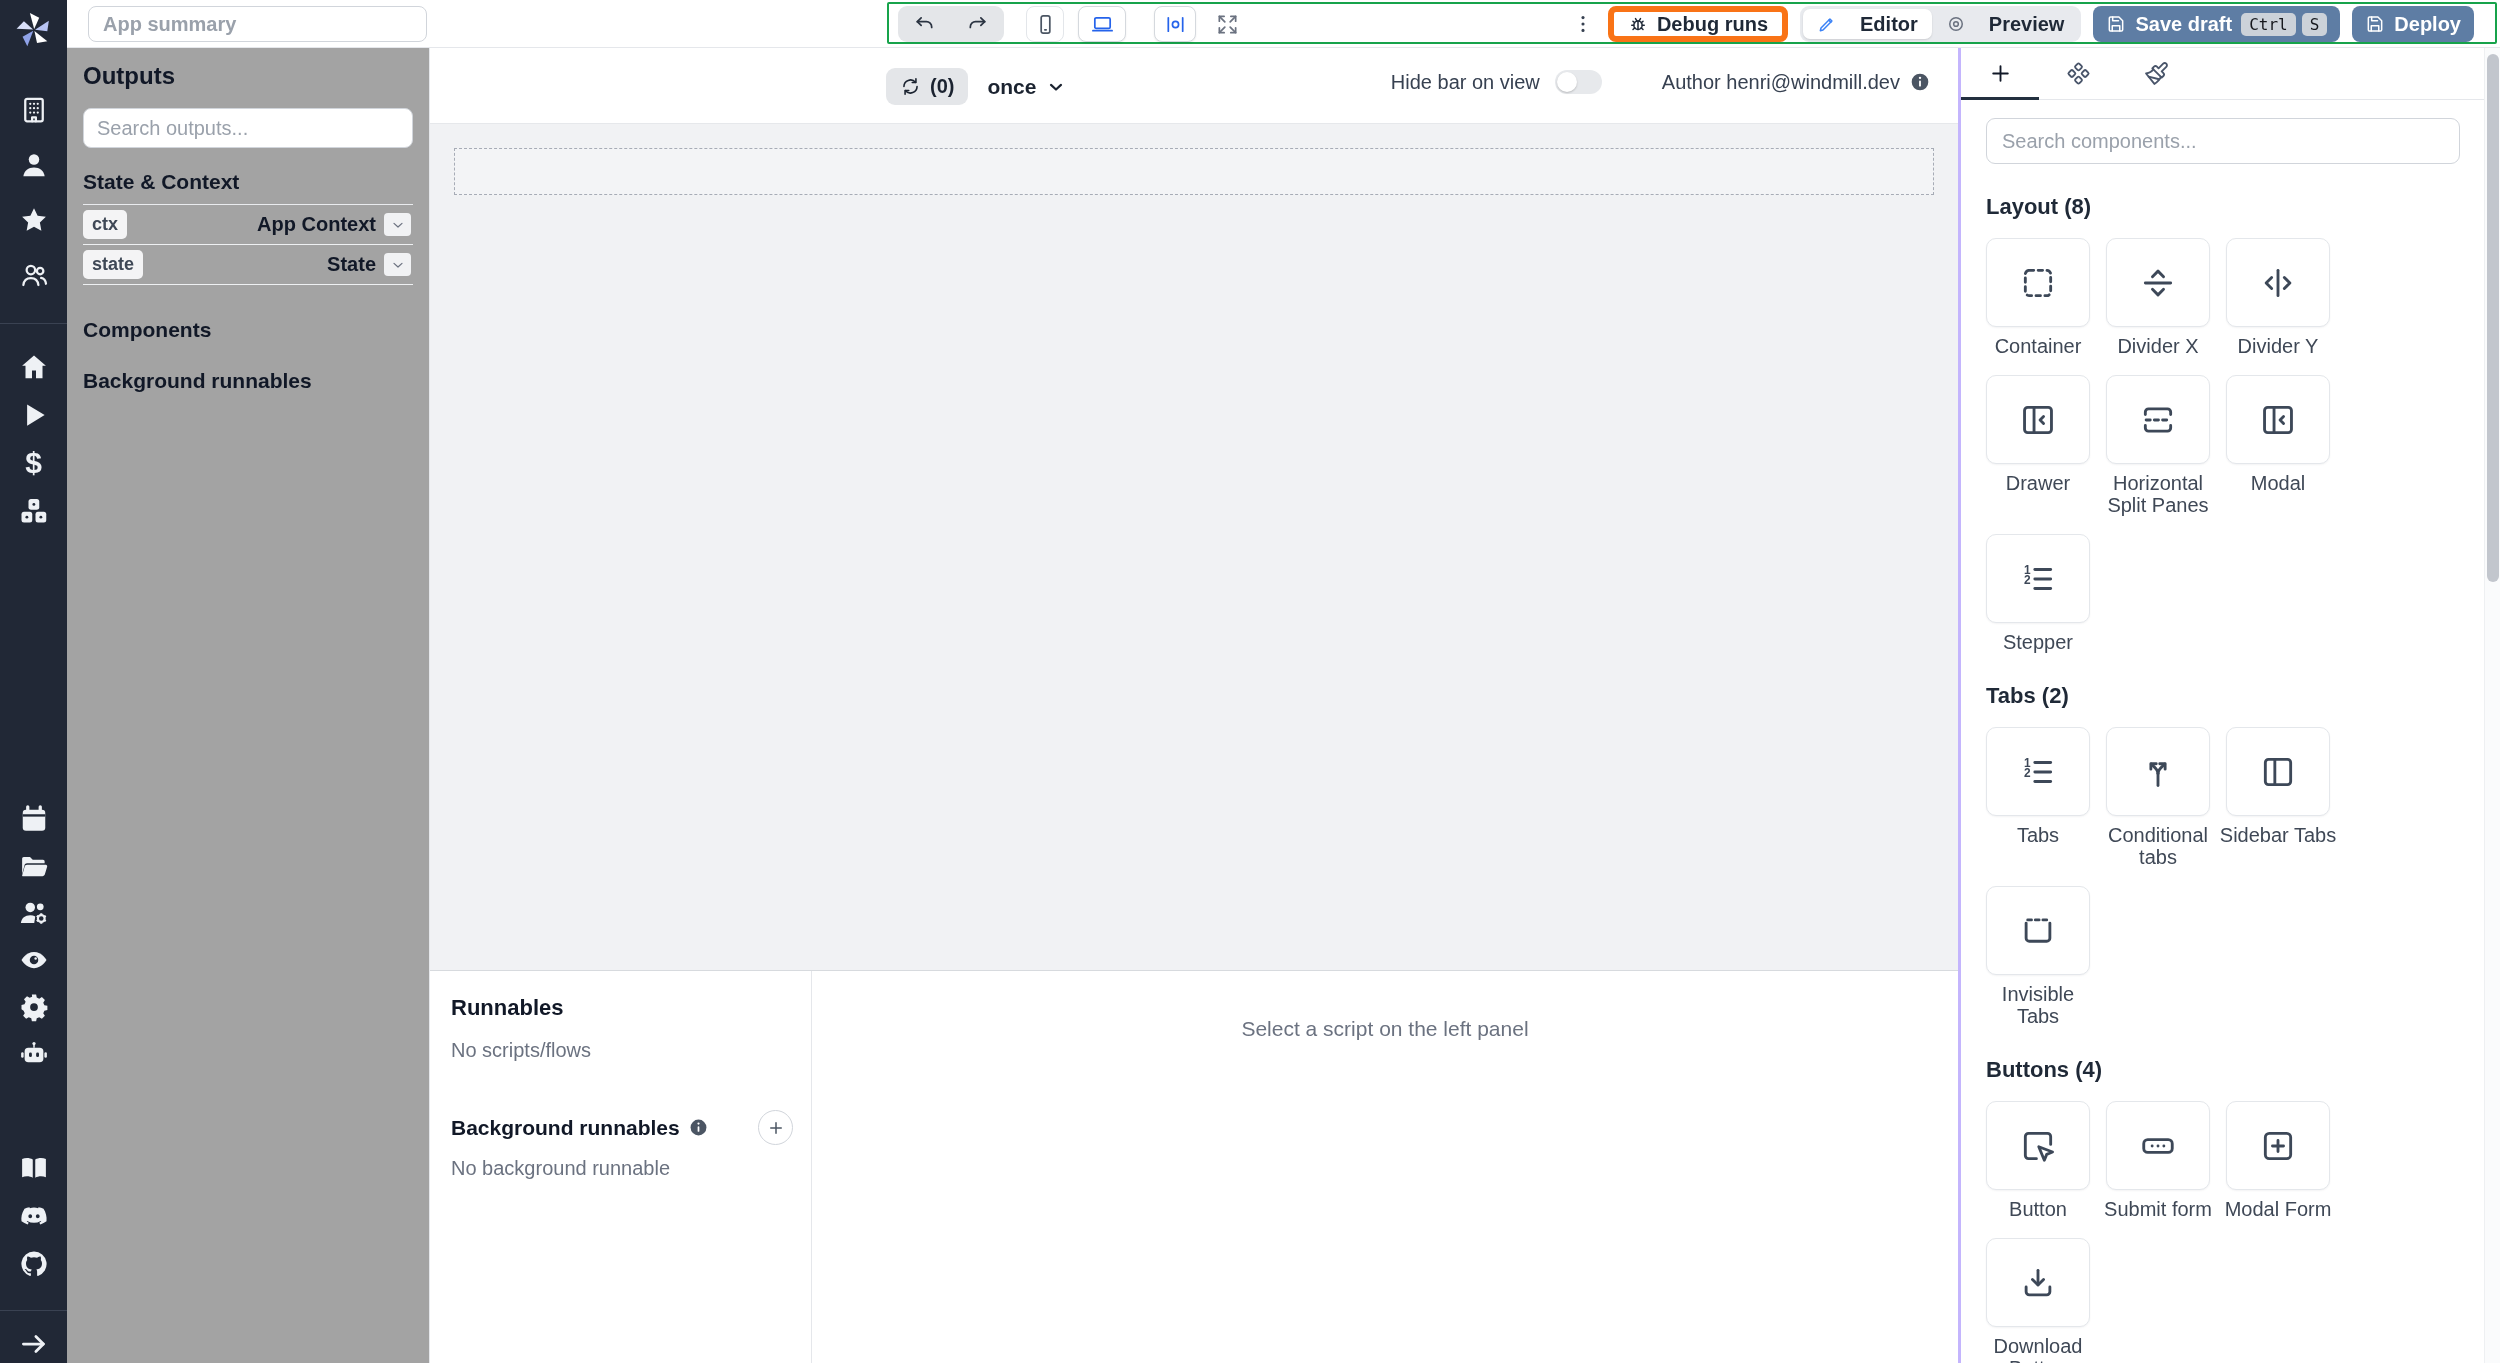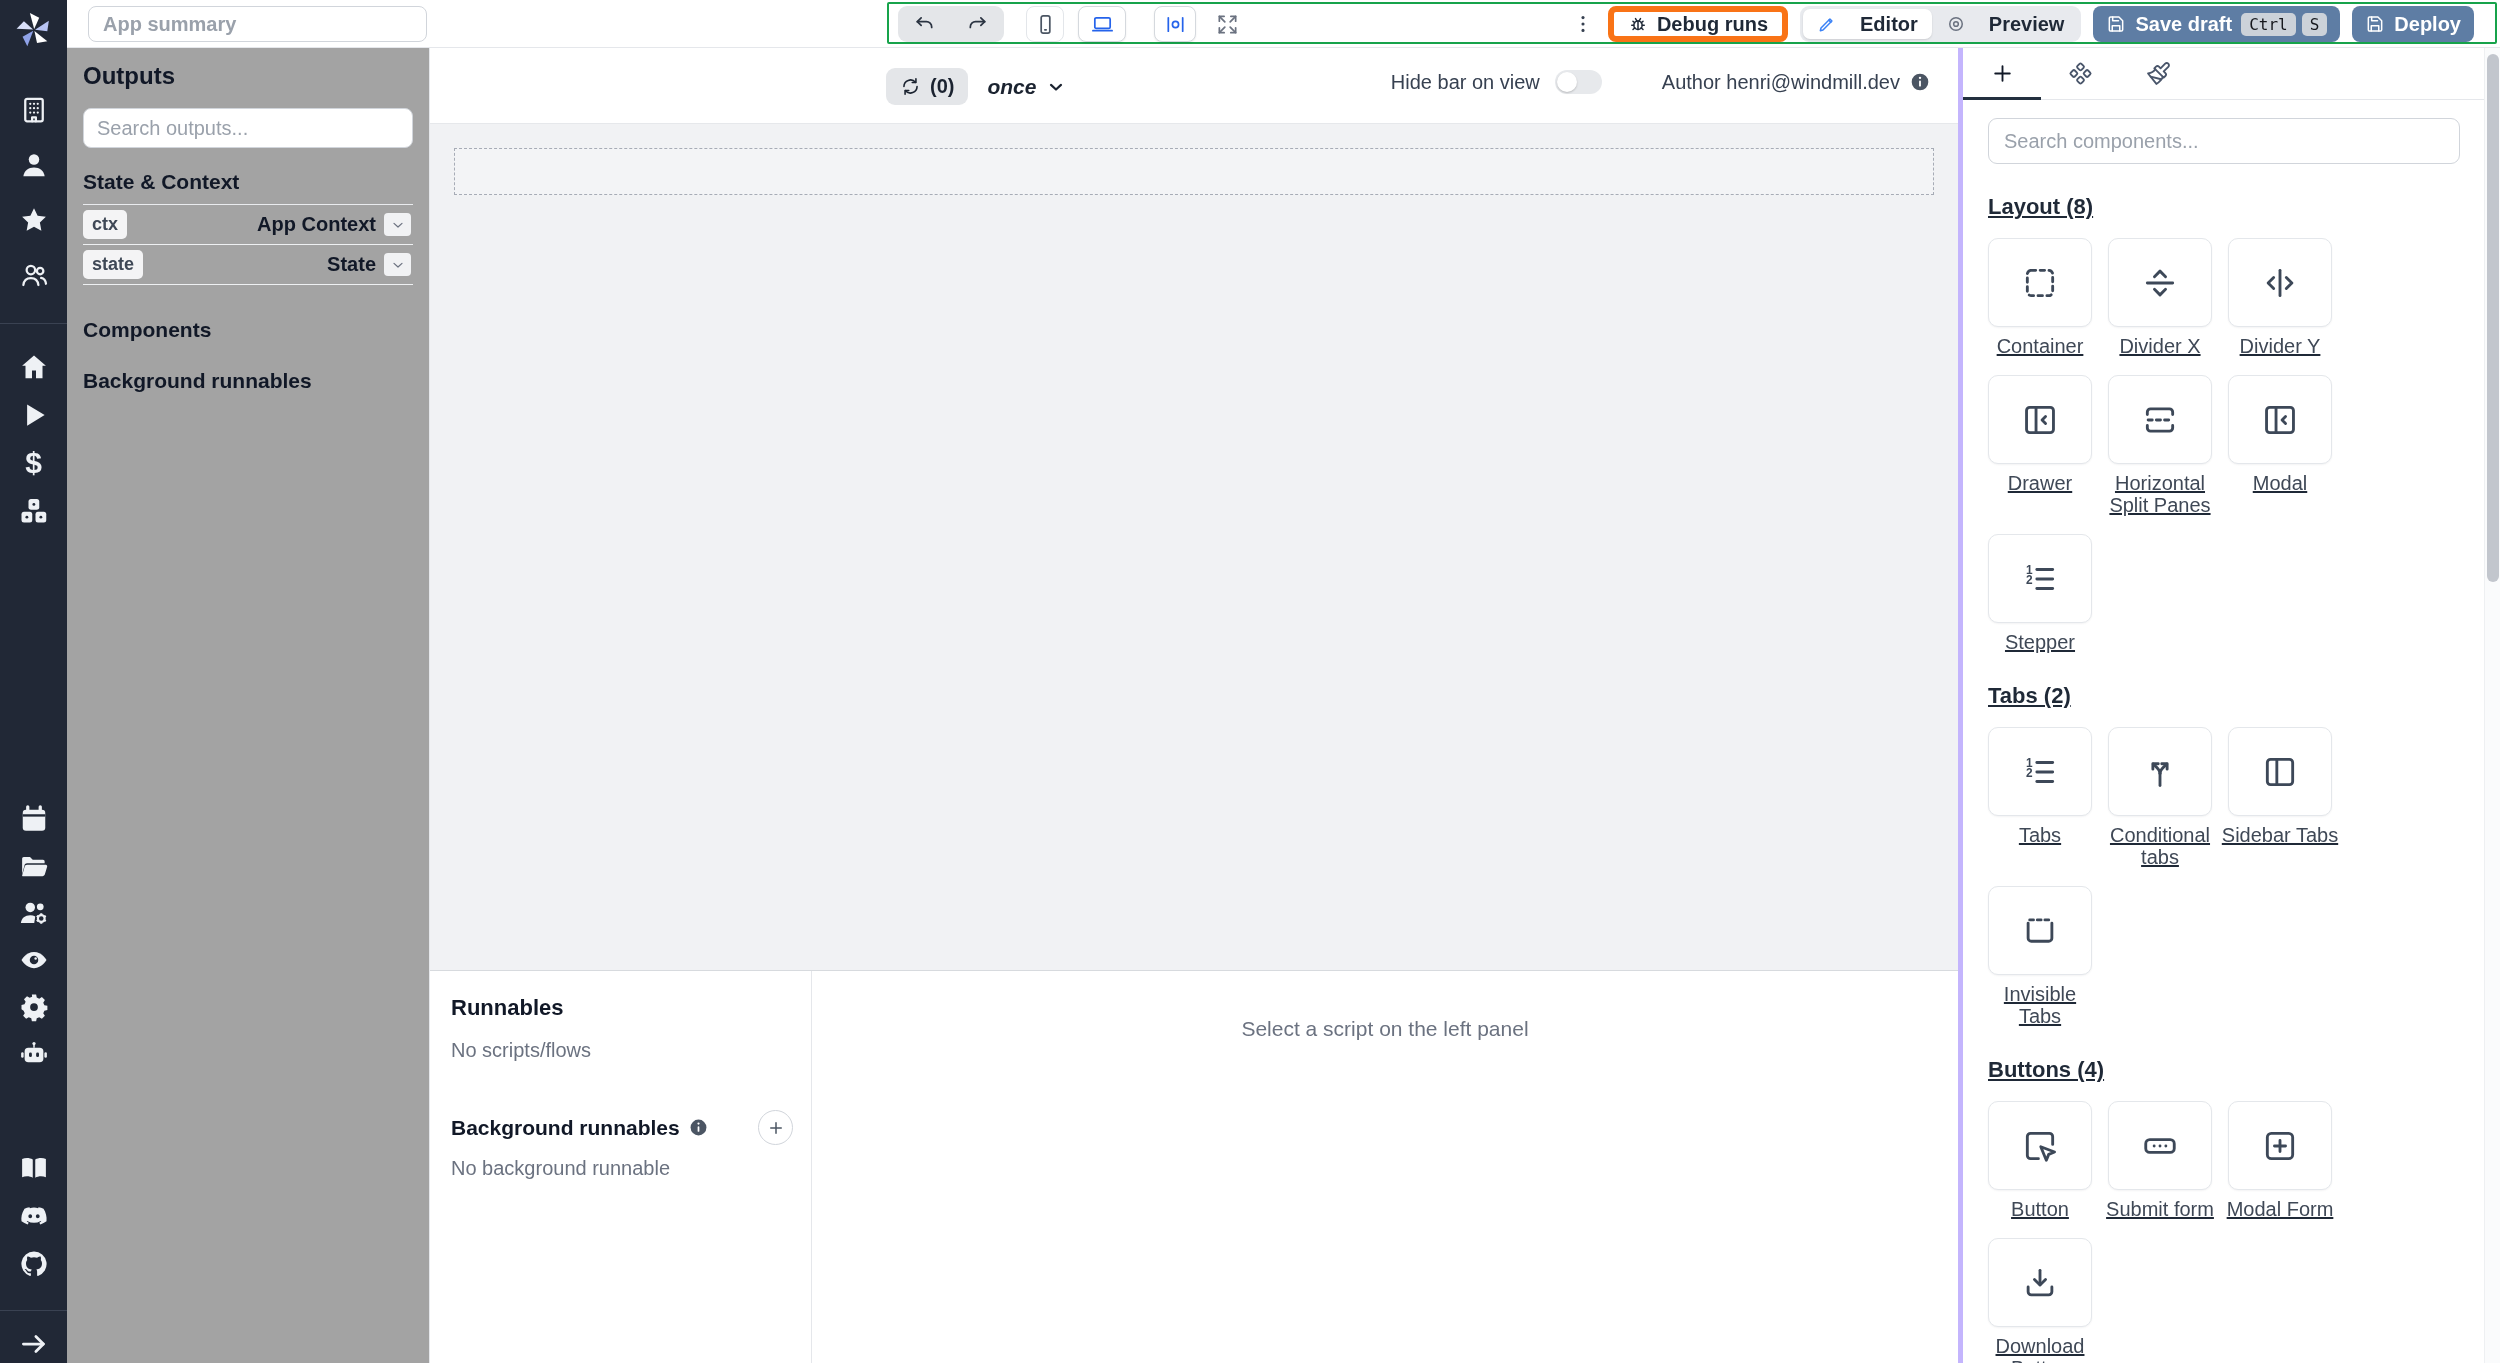--- a/index.html
+++ b/index.html
@@ -55,21 +55,21 @@
   .chev-box { margin-left:8px; width:27px; height:23px; background:#f1f2f4; border-radius:4px; display:flex; align-items:center; justify-content:center; color:#6b7280; cursor:pointer; }
   .chev-box svg { width:16px; height:16px; }
   .lp-head2 { font-size:21px; font-weight:700; color:#111827; }
 
   
   .canvas { position:absolute; left:430px; top:48px; right:542px; bottom:0; background:#f1f2f4; }
   .canvas-toolbar { position:absolute; left:0; right:0; top:0; height:76px; background:#fff; border-bottom:1px solid #e6e8eb; }
   .refresh-grp { position:absolute; left:456px; top:20px; display:flex; align-items:center; }
   .refresh-pill { display:flex; align-items:center; gap:9px; background:#e4e6e9; border-radius:9px; height:37px; padding:0 14px; font-size:20px; font-weight:600; color:#1b2330; cursor:pointer; }
   .refresh-pill svg { width:21px; height:21px; }
-  .once-dd { display:flex; align-items:center; gap:10px; margin-left:19px; cursor:pointer; font-size:21px; font-weight:600; color:#1b2330;font-style:italic; }
+  .once-dd { display:flex; align-items:center; gap:10px; margin-left:19px; cursor:pointer; font-size:21px; font-weight:600; color:#1b2330; }
   .once-dd svg { width:20px; height:20px; stroke-width:2.6; }
   .ct-right { position:absolute; right:28px; top:22px; display:flex; align-items:center; }
   .hide-lbl { font-size:20px; color:#374151; }
   .toggle { margin-left:15px; width:47px; height:24px; border-radius:12px; background:#e7e9ec; position:relative; cursor:pointer; }
   .toggle .knob { position:absolute; left:2px; top:2px; width:20px; height:20px; border-radius:50%; background:#fff; box-shadow:0 1px 2px rgba(0,0,0,.2); }
   .author-lbl { margin-left:60px; font-size:20px; color:#374151; }
   .info-ic { margin-left:10px; width:20px; height:20px; cursor:pointer; }
   .canvas-body { position:absolute; left:0; right:0; top:76px; bottom:393px; }
   .grid-ph { position:absolute; left:24px; right:24px; top:24px; height:47px; border:1.5px dashed #a7acb6; background:#f3f4f6; }
 
@@ -81,21 +81,21 @@
   .rn-bg-row { margin-top:48px; display:flex; align-items:center; }
   .rn-bg-title { font-size:21px; font-weight:700; color:#111827; }
   .rn-bg-row .info-ic { margin-left:9px; width:19px; height:19px; }
   .plus-btn { margin-left:auto; width:35px; height:35px; border-radius:50%; border:1px solid #d1d5db; background:#fff; color:#4b5563; display:flex; align-items:center; justify-content:center; cursor:pointer; }
   .plus-btn svg { width:18px; height:18px; stroke-width:2; }
   .rn-empty2 { margin-top:12px; font-size:20px; color:#6b7280; }
   .rn-main { flex:1; padding-top:46px; text-align:center; }
   .rn-ph { font-size:21px; color:#6b7280; }
 
   
-  .right-panel { position:absolute; right:0; top:48px; width:542px; bottom:0; background:#fff; border-left:5px solid #c4b5fd; overflow:hidden; z-index:20;text-decoration:underline; }
+  .right-panel { position:absolute; right:0; top:48px; width:542px; bottom:0; background:#fff; border-left:3px solid #c4b5fd; overflow:hidden; z-index:20; }
   .rp-tabs { height:52px; border-bottom:1px solid #e5e7eb; display:flex; }
   .rp-tab { width:78px; display:flex; align-items:center; justify-content:center; color:#49556a; cursor:pointer; position:relative; }
   .rp-tab svg { width:25px; height:25px; }
   .rp-tab.active { color:#111827; }
   .rp-tab.active::after { content:""; position:absolute; left:0; right:0; bottom:-1px; height:3px; background:#23303f; }
   .rp-search { margin:18px 24px 0 25px; width:calc(100% - 49px - 16px); height:46px; border:1px solid #d1d5db; border-radius:9px; padding:0 15px; font-size:20px; outline:none; font-family:"Liberation Sans",sans-serif; }
   .rp-search::placeholder { color:#9aa1ab; }
   .rp-content { padding:0 56px 0 25px; }
   .sec-title { margin-top:30px; font-size:22px; font-weight:700; color:#1f2937; }
   .comp-grid { margin-top:18px; display:grid; grid-template-columns:repeat(3,104px); column-gap:16px; row-gap:18px; }

